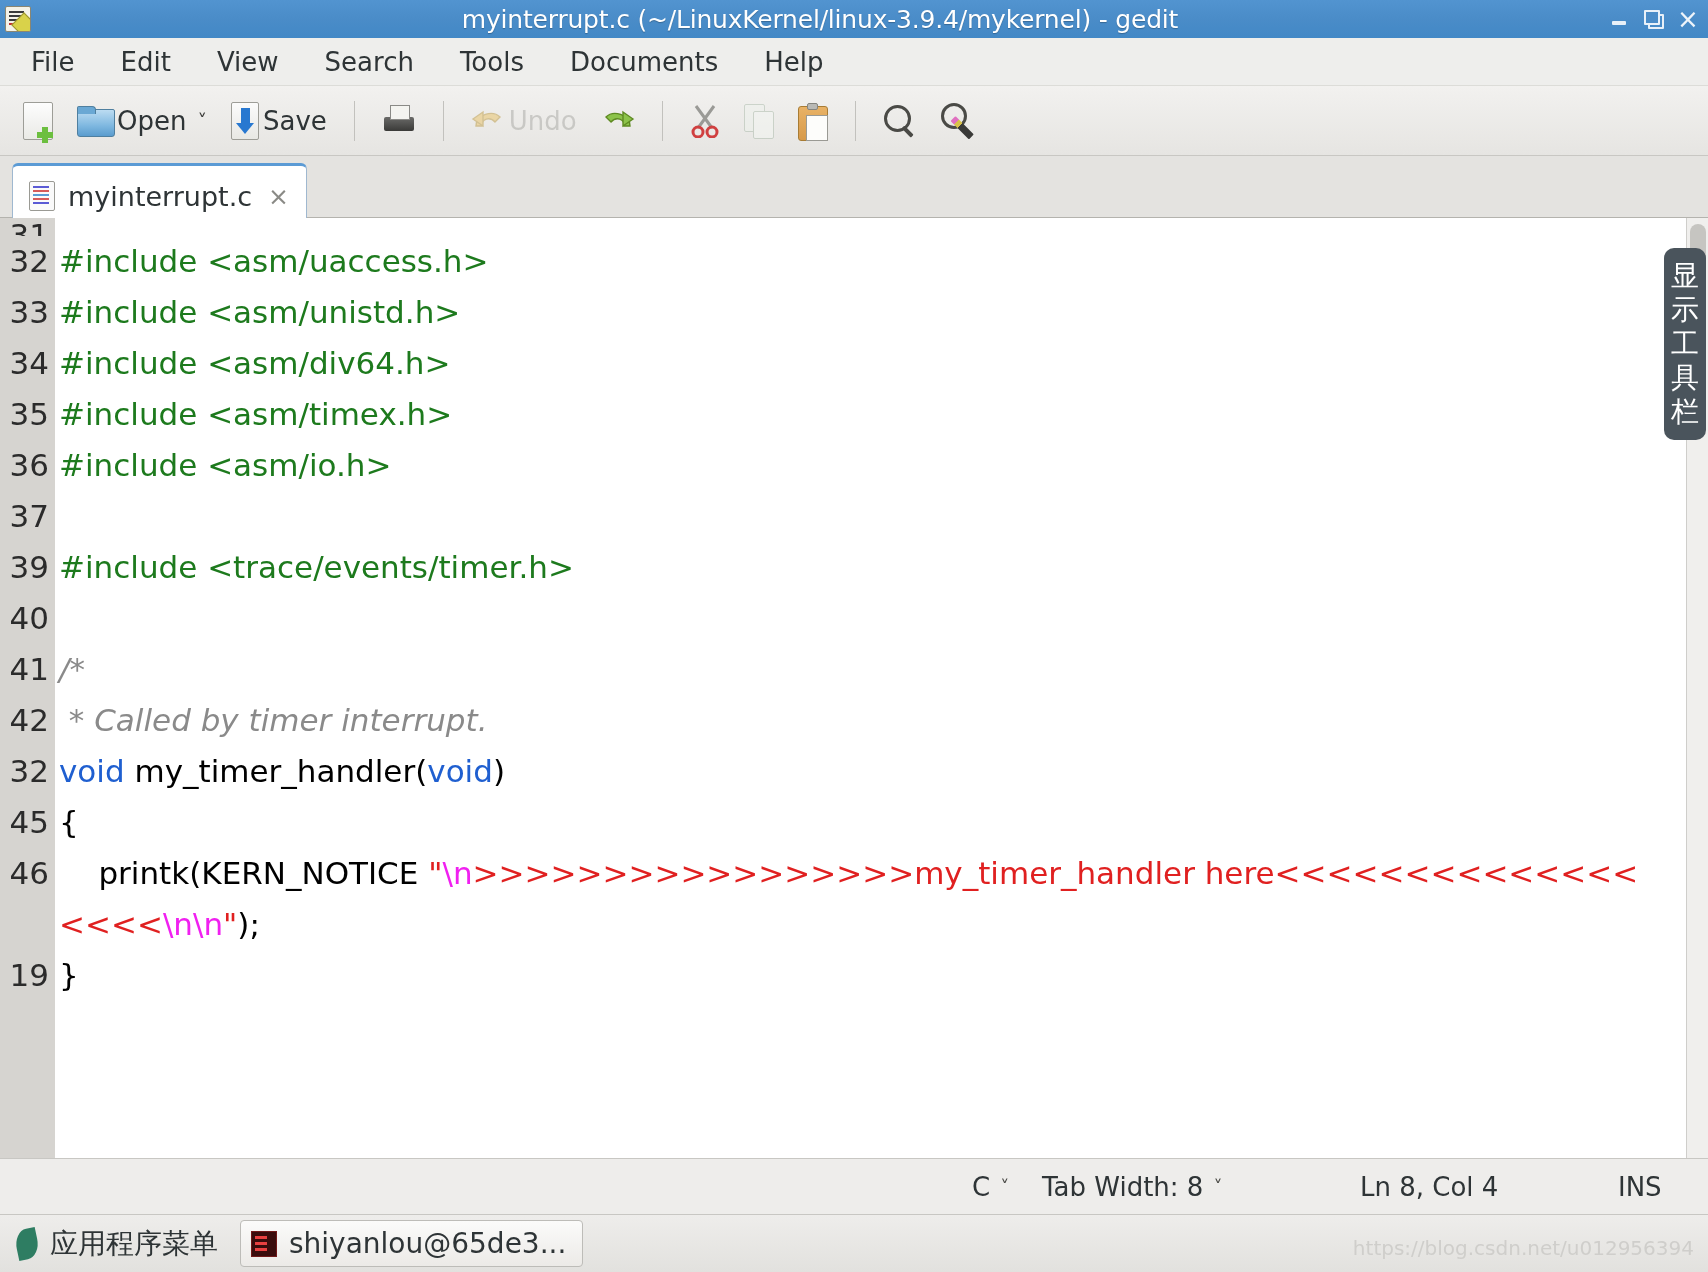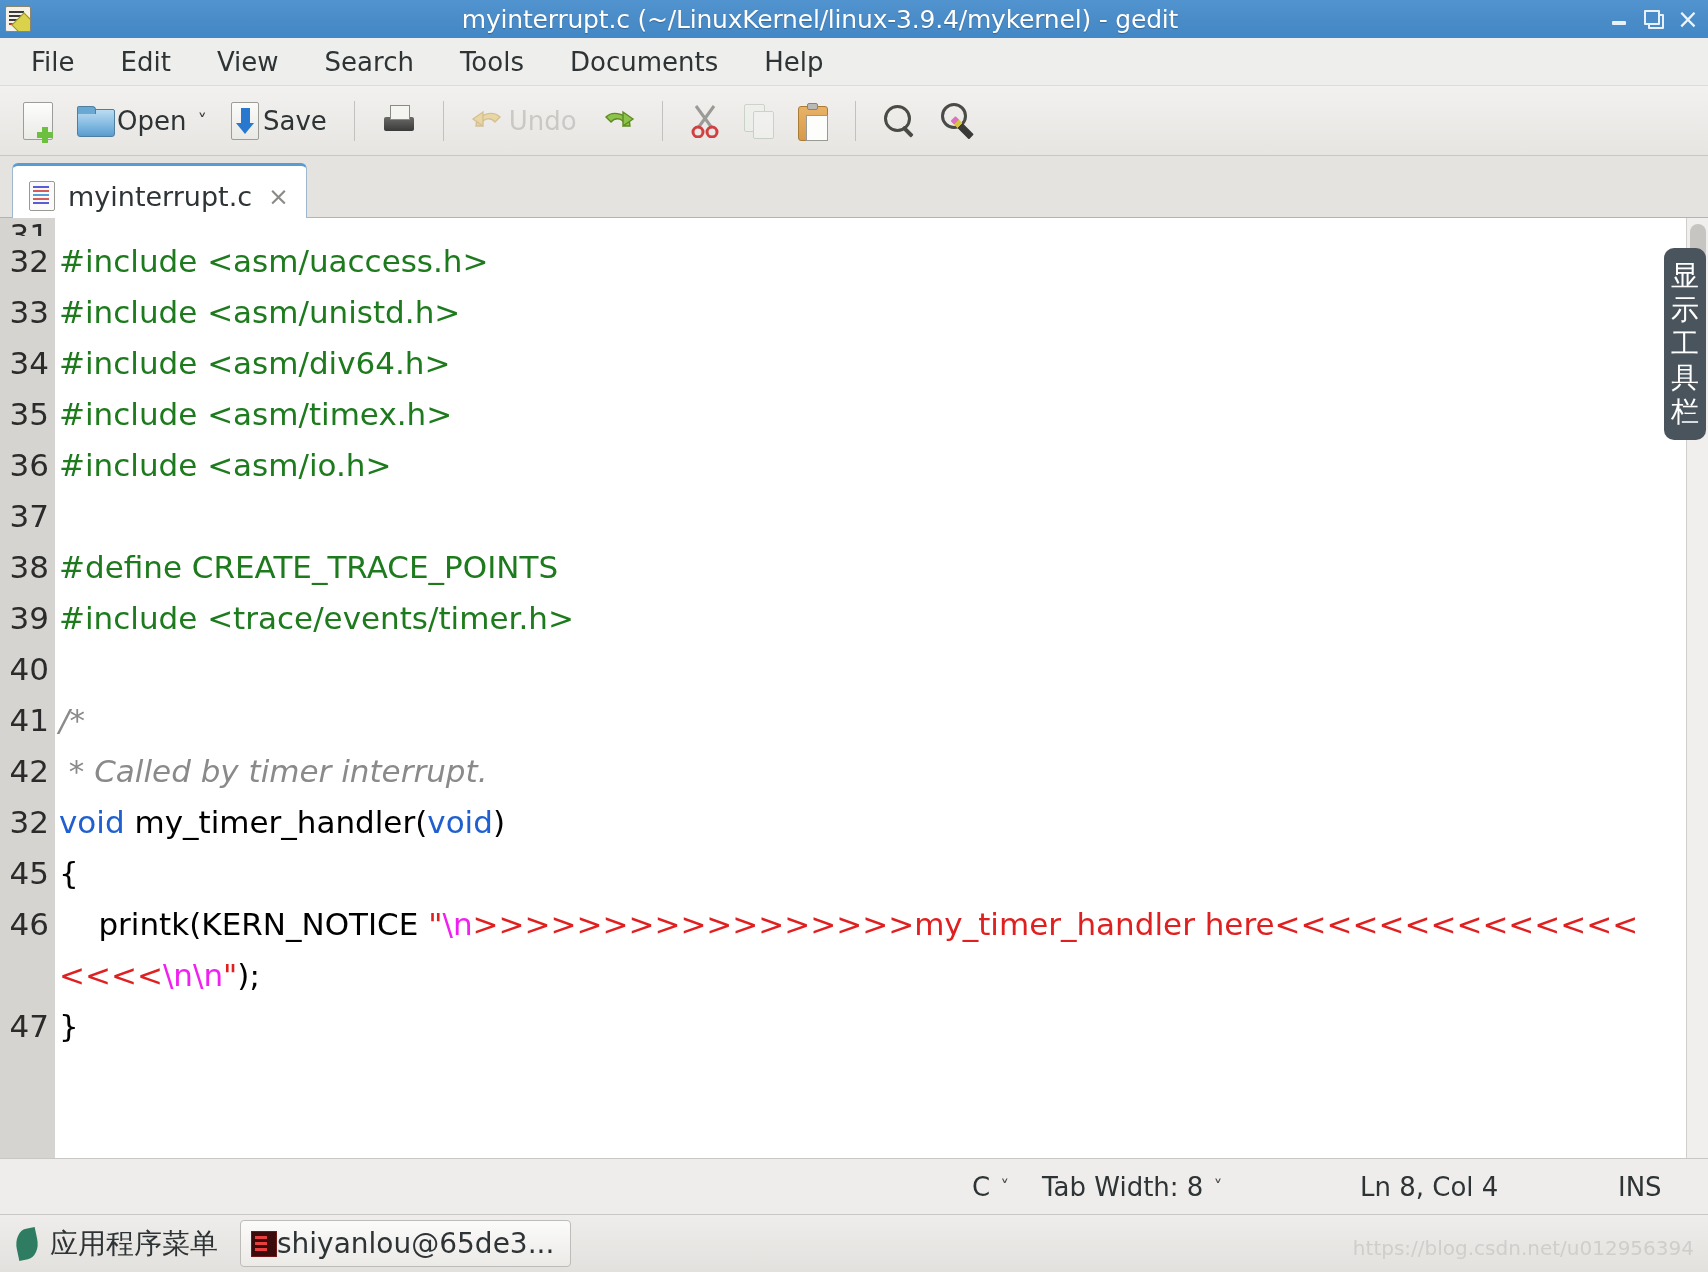--- a/index.html
+++ b/index.html
@@ -267,21 +267,21 @@
     background: linear-gradient(to bottom,#eeedeb,#e2e1de);
     border-top: 1px solid #c8c7c3; display: flex; align-items: center; padding-left: 16px;
   }
   .tk-menu { display: flex; align-items: center; gap: 12px; cursor: pointer; }
   .tk-leaf {
     width: 22px; height: 30px; background: #2e7d62;
     border-radius: 60% 0 60% 0; transform: rotate(-12deg);
   }
   .tk-menu-label { font-size: 28px; color: #2e3436; white-space: nowrap; }
   .tk-win {
-    display: flex; align-items: center; margin-left: 22px;
+    display: flex; align-items: center; gap: 12px; margin-left: 22px;
     background: linear-gradient(to bottom,#fbfbfa,#eceae7);
     border: 1px solid #bdbcb8; border-radius: 4px; padding: 6px 16px 6px 10px; cursor: pointer;
   }
   .tk-termicon { width: 26px; height: 26px; background: #3a0c0c; border: 1px solid #701818; position: relative; }
   .tk-termicon::after {
     content: ""; position: absolute; left: 3px; top: 4px; width: 12px; height: 3px;
     background: #e84040; box-shadow: 0 6px 0 #e84040, 0 12px 0 #e84040;
   }
   .tk-win-label { font-size: 28px; color: #2e3436; white-space: nowrap; }
   .watermark {
@@ -411,24 +411,20 @@
         </div>
         <div class="crow">
           <div class="lno">36</div>
           <div class="ctext"><span class="kw-pre">#include &lt;asm/io.h&gt;</span></div>
         </div>
         <div class="crow">
           <div class="lno">37</div>
           <div class="ctext"></div>
         </div>
         <div class="crow">
-          <div class="lno">38</div>
-          <div class="ctext"><span class="kw-pre">#define CREATE_TRACE_POINTS</span></div>
-        </div>
-        <div class="crow">
           <div class="lno">39</div>
           <div class="ctext"><span class="kw-pre">#include &lt;trace/events/timer.h&gt;</span></div>
         </div>
         <div class="crow">
           <div class="lno">40</div>
           <div class="ctext"></div>
         </div>
         <div class="crow">
           <div class="lno">41</div>
           <div class="ctext"><span class="cmt">/*</span></div>
@@ -443,21 +439,21 @@
         </div>
         <div class="crow">
           <div class="lno">45</div>
           <div class="ctext"><span class="plain">{</span></div>
         </div>
         <div class="crow tall">
           <div class="lno">46</div>
           <div class="ctext"><span class="plain">    printk(KERN_NOTICE </span><span class="str">"</span><span class="esc">\n</span><span class="str">&gt;&gt;&gt;&gt;&gt;&gt;&gt;&gt;&gt;&gt;&gt;&gt;&gt;&gt;&gt;&gt;&gt;my_timer_handler here&lt;&lt;&lt;&lt;&lt;&lt;&lt;&lt;&lt;&lt;&lt;&lt;&lt;&lt;&lt;&lt;&lt;&lt;</span><span class="esc">\n\n</span><span class="str">"</span><span class="plain">);</span></div>
         </div>
         <div class="crow">
-          <div class="lno">47</div>
+          <div class="lno">19</div>
           <div class="ctext"><span class="plain">}</span></div>
         </div>
       </div>
   </div>
 
   <div class="vscroll">
     <div class="vscroll-thumb"></div>
   </div>
 
   <div class="tooltip">

